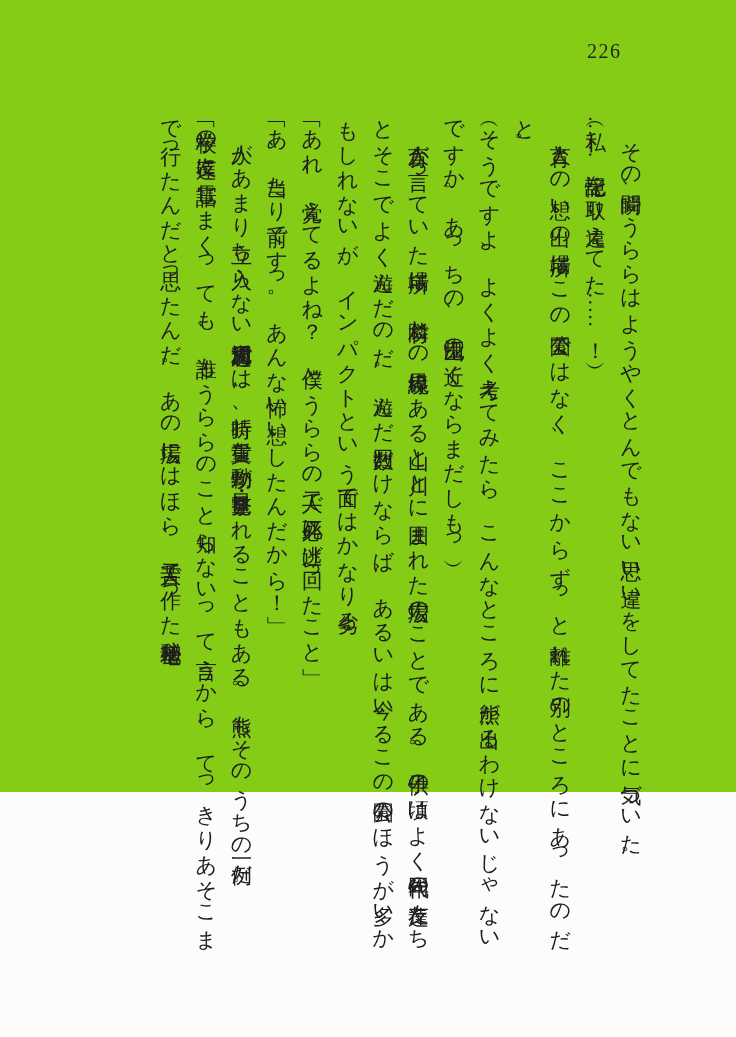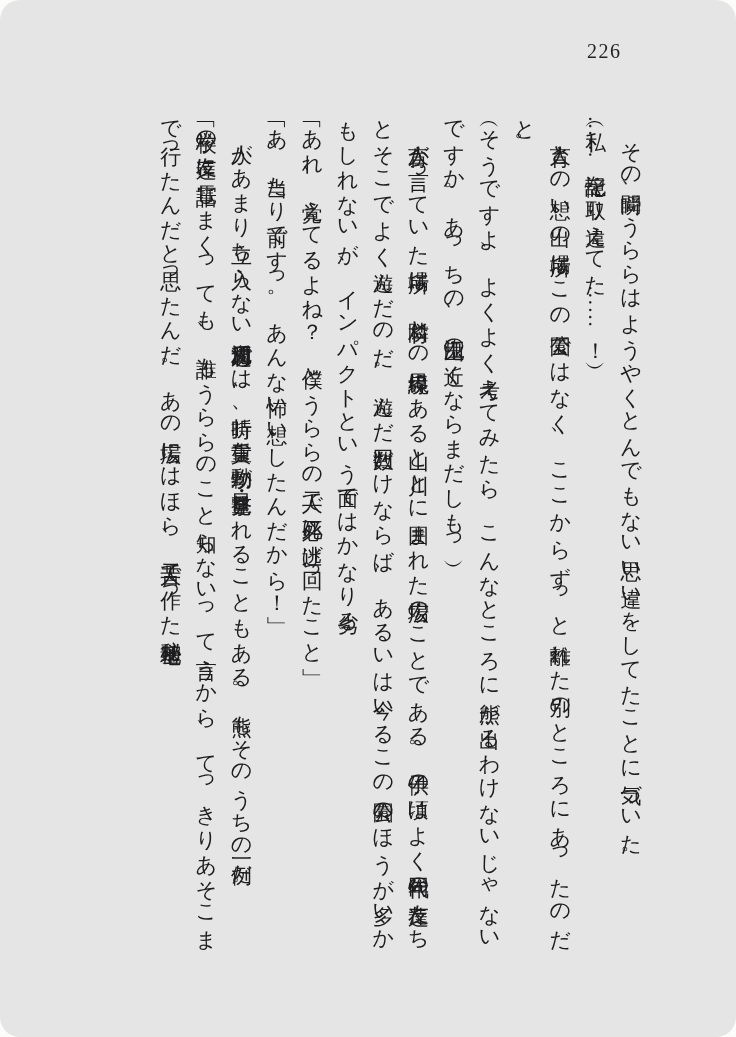--- a/index.html
+++ b/index.html
@@ -9,23 +9,22 @@
   body {
     width: 736px;
     height: 1037px;
     background: #fcfcfb;
     font-family: "Liberation Serif", "DejaVu Serif", serif;
     overflow: hidden;
   }
   .page {
     position: relative;
     width: 736px;
-    height: 1037px;
-    background: #e5e5e5;
-    border-radius: 20px;
+    height: 792px;
+    background: #84cc16;
   }
   .page-number {
     position: absolute;
     top: 40px;
     left: 587px;
     font-size: 20px;
     letter-spacing: 1.5px;
     color: #242424;
   }
   .text-block {

